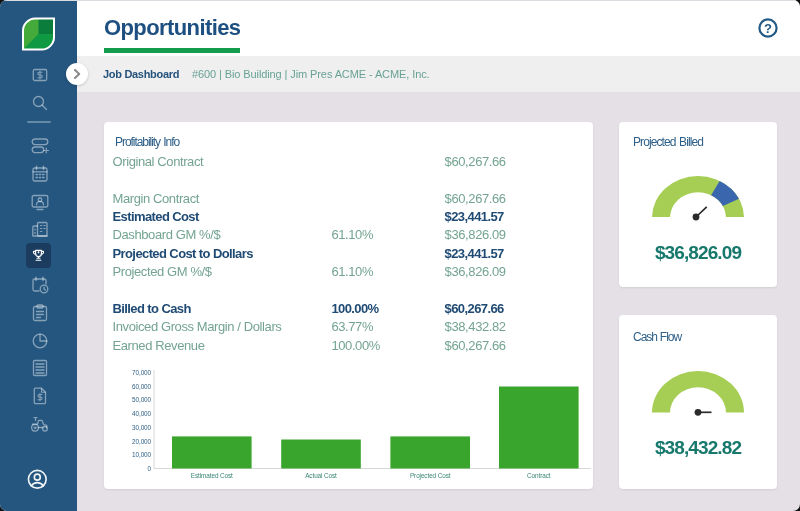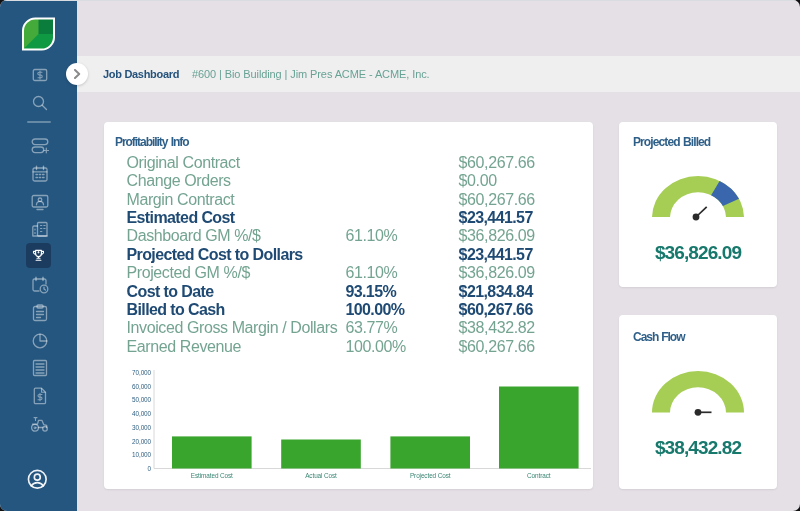--- a/index.html
+++ b/index.html
@@ -21,24 +21,24 @@
 #crumb1 { position:absolute; left:103px; top:68px; font-size:11px; font-weight:bold; color:#24527C; letter-spacing:-0.3px; }
 #crumb2 { position:absolute; left:192px; top:68px; font-size:11px; color:#68A295; letter-spacing:-0.1px; }
 #chevcircle { position:absolute; left:66px; top:63px; width:22px; height:22px; background:#fff; border-radius:50%; box-shadow:0 1px 3px rgba(0,0,0,0.18); display:flex; align-items:center; justify-content:center; }
 
 
 .card { position:absolute; background:#fff; border-radius:4px; box-shadow:0 1px 2px rgba(0,0,0,0.08); }
 #maincard { left:104px; top:122px; width:489px; height:367px; }
 #pcard { left:619px; top:122px; width:158px; height:165px; }
 #ccard { left:619px; top:315px; width:158px; height:174px; }
 
-.cardtitle { position:absolute; font-size:12px; font-weight:bold; color:#2E5F88; letter-spacing:-1px; }
-
-
-.trow { position:absolute; left:102px; width:489px; height:18px; font-size:16px; letter-spacing:-0.4px; }
+.cardtitle { position:absolute; font-size:12px; font-weight:normal; color:#2E5F88; letter-spacing:-1px; }
+
+
+.trow { position:absolute; left:88px; width:489px; height:18px; font-size:13px; letter-spacing:-0.4px; }
 .trow .lab { position:absolute; left:24.5px; top:0; color:#74A491; }
 .trow .pct { position:absolute; right:145.6px; top:0; width:100px; text-align:left; color:#74A491; }
 .trow .val { position:absolute; right:12.4px; top:0; width:120px; text-align:left; color:#74A491; }
 .trow.b .lab, .trow.b .pct, .trow.b .val { color:#1F4A73; font-weight:bold; letter-spacing:-0.6px; }
 
 
 .money { position:absolute; width:158px; text-align:center; font-size:19px; font-weight:bold; color:#17786C; letter-spacing:-0.9px; }
 .sic { z-index:10; fill:none; stroke:rgba(255,255,255,0.45); stroke-width:1.3; stroke-linecap:round; stroke-linejoin:round; }
 </style>
 </head>
@@ -55,44 +55,48 @@
       <g clip-path="url(#leafc)">
         <rect x="0" y="0" width="100" height="100" fill="#44AA39"></rect>
         <rect x="50" y="0" width="50" height="50" fill="#0A7C3C"></rect>
         <path d="M50 50 L3 97 H60 C80 97 97 80 97 60 V50 Z" fill="#0F9943"></path>
       </g>
       <path d="M40 3 H97 V60 C97 80 80 97 60 97 H3 V40 C3 20 20 3 40 3 Z" fill="none" stroke="#fff" stroke-width="6"></path>
     </svg>
     <div id="selbox"></div>
   </div>
 
+  <div id="topbar">
+    <div id="title">Opportunities</div>
+    <div id="underline"></div>
+    <svg class="abs" style="left:681px;top:18px" width="20" height="20" viewBox="0 0 20 20">
+      <circle cx="10" cy="10" r="8.6" fill="none" stroke="#235A85" stroke-width="2.2"></circle>
+      <text x="10" y="14.6" font-size="13" font-weight="bold" fill="#235A85" text-anchor="middle" font-family="Liberation Sans">?</text>
+    </svg>
+  </div>
 
   <div id="crumbbar"></div>
   <div id="crumb1">Job Dashboard</div>
   <div id="crumb2">#600 | Bio Building | Jim Pres ACME - ACME, Inc.</div>
   <div id="chevcircle">
     <svg width="10" height="10" viewBox="0 0 10 10">
         <path d="M3 1 L7.2 5 L3 9" fill="none" stroke="#8a8a8a" stroke-width="2" stroke-linecap="round" stroke-linejoin="round"></path>
       </svg>
   </div>
 
   <div class="card" id="maincard"></div>
   <div class="card" id="pcard"></div>
   <div class="card" id="ccard"></div>
 
   <div class="cardtitle" style="left:115px;top:134.5px;letter-spacing:-1.05px;word-spacing:1px">Profitability Info</div>
 
   <div class="trow" style="top:153.7px">
       <span class="lab">Original Contract</span>
       <span class="val">$60,267.66</span>
     </div>
-  <div class="trow" style="top:172.1px">
-      <span class="lab">Change Orders</span>
-      <span class="val">$0.00</span>
-    </div>
   <div class="trow" style="top:190.5px">
       <span class="lab">Margin Contract</span>
       <span class="val">$60,267.66</span>
     </div>
   <div class="trow b" style="top:208.9px">
       <span class="lab">Estimated Cost</span>
       <span class="val">$23,441.57</span>
     </div>
   <div class="trow" style="top:227.3px">
       <span class="lab">Dashboard GM %/$</span>
@@ -100,25 +104,20 @@
       <span class="val">$36,826.09</span>
     </div>
   <div class="trow b" style="top:245.7px">
       <span class="lab">Projected Cost to Dollars</span>
       <span class="val">$23,441.57</span>
     </div>
   <div class="trow" style="top:264.1px">
       <span class="lab">Projected GM %/$</span>
       <span class="pct">61.10%</span>
       <span class="val">$36,826.09</span>
-    </div>
-  <div class="trow b" style="top:282.5px">
-      <span class="lab">Cost to Date</span>
-      <span class="pct">93.15%</span>
-      <span class="val">$21,834.84</span>
     </div>
   <div class="trow b" style="top:300.9px">
       <span class="lab">Billed to Cash</span>
       <span class="pct">100.00%</span>
       <span class="val">$60,267.66</span>
     </div>
   <div class="trow" style="top:319.3px">
       <span class="lab">Invoiced Gross Margin / Dollars</span>
       <span class="pct">63.77%</span>
       <span class="val">$38,432.82</span>

